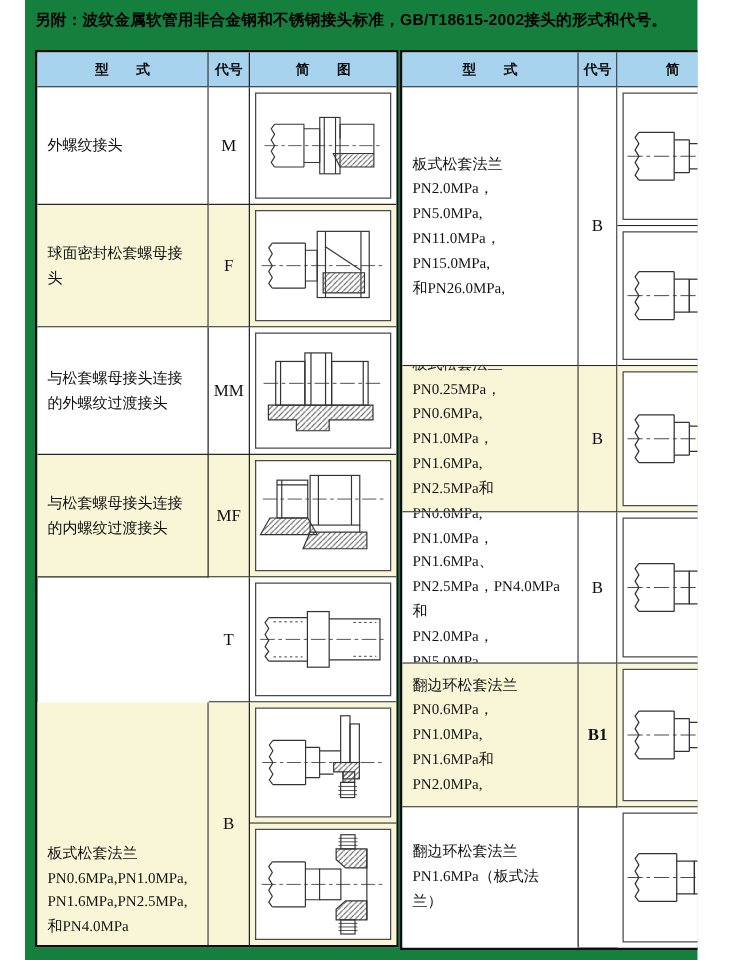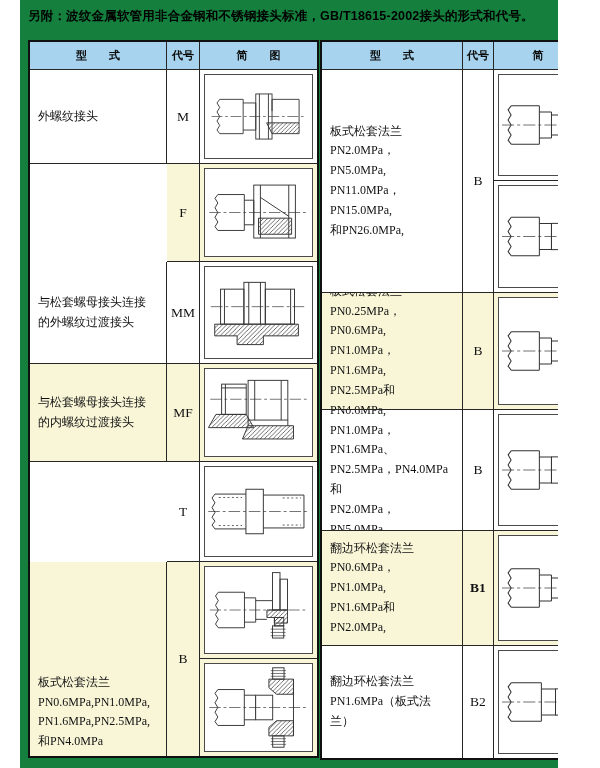--- a/index.html
+++ b/index.html
@@ -56,20 +56,23 @@
               <path d="M38 31 H52 M38 61 H52 M52 31 V61"></path>
               <rect x="52" y="21" width="18" height="50"></rect>
               <path d="M56 21 V71 M66 21 V71"></path>
               <path d="M70 27 H100 V53 M70 27 V40"></path>
               <polygon points="64,53 100,53 100,65 70,65" fill="url(#h1)"></polygon>
               <line x1="3" y1="46" x2="107" y2="46" stroke-dasharray="12 3 3 3" stroke-width="0.7"></line>
             </g>
           </svg>
         </div>
       </div>
+      <div class="cell type hl" style="grid-area: 3 / 1 / span 1;">
+        <div class="type-text">球面密封松套螺母接头</div>
+      </div>
       <div class="cell code hl" style="grid-area: 3 / 2 / span 1;">F</div>
       <div class="cell diag bR0 hl" style="grid-area: 3 / 3;">
         <div class="dbox">
           <svg viewBox="0 0 110 92" preserveAspectRatio="xMidYMid meet">
             <defs>
               <pattern id="h2" patternUnits="userSpaceOnUse" width="4.5" height="4.5">
                 <path d="M0 4.5 L4.5 0" stroke="#555" stroke-width="0.9"></path>
               </pattern>
             </defs>
             <g stroke="#333333" fill="none" stroke-width="1">
@@ -365,21 +368,20 @@
               <path d="M68 66.5 H84 M68 70 H84 M68 73.5 H84" stroke-width="0.7"></path>
               <line x1="3" y1="46" x2="107" y2="46" stroke-dasharray="12 3 3 3" stroke-width="0.7"></line>
             </g>
           </svg>
         </div>
       </div>
       <div class="cell type bB0" style="grid-area: 7 / 1 / span 1;">
         <div class="type-text">翻边环松套法兰
 PN1.6MPa（板式法兰）</div>
       </div>
-      <div class="cell code bB0" style="grid-area: 7 / 2 / span 1;">B2</div>
       <div class="cell diag bR0 bB0" style="grid-area: 7 / 3;">
         <div class="dbox">
           <svg viewBox="0 0 110 92" preserveAspectRatio="xMidYMid meet">
             <defs>
               <pattern id="h13" patternUnits="userSpaceOnUse" width="4.5" height="4.5">
                 <path d="M0 4.5 L4.5 0" stroke="#555" stroke-width="0.9"></path>
               </pattern>
             </defs>
             <g stroke="#333333" fill="none" stroke-width="1">
               <path d="M12 27 l-3 4 3 5 -3 5 3 5 -3 5 3 5 -3 5 3 4"></path>

